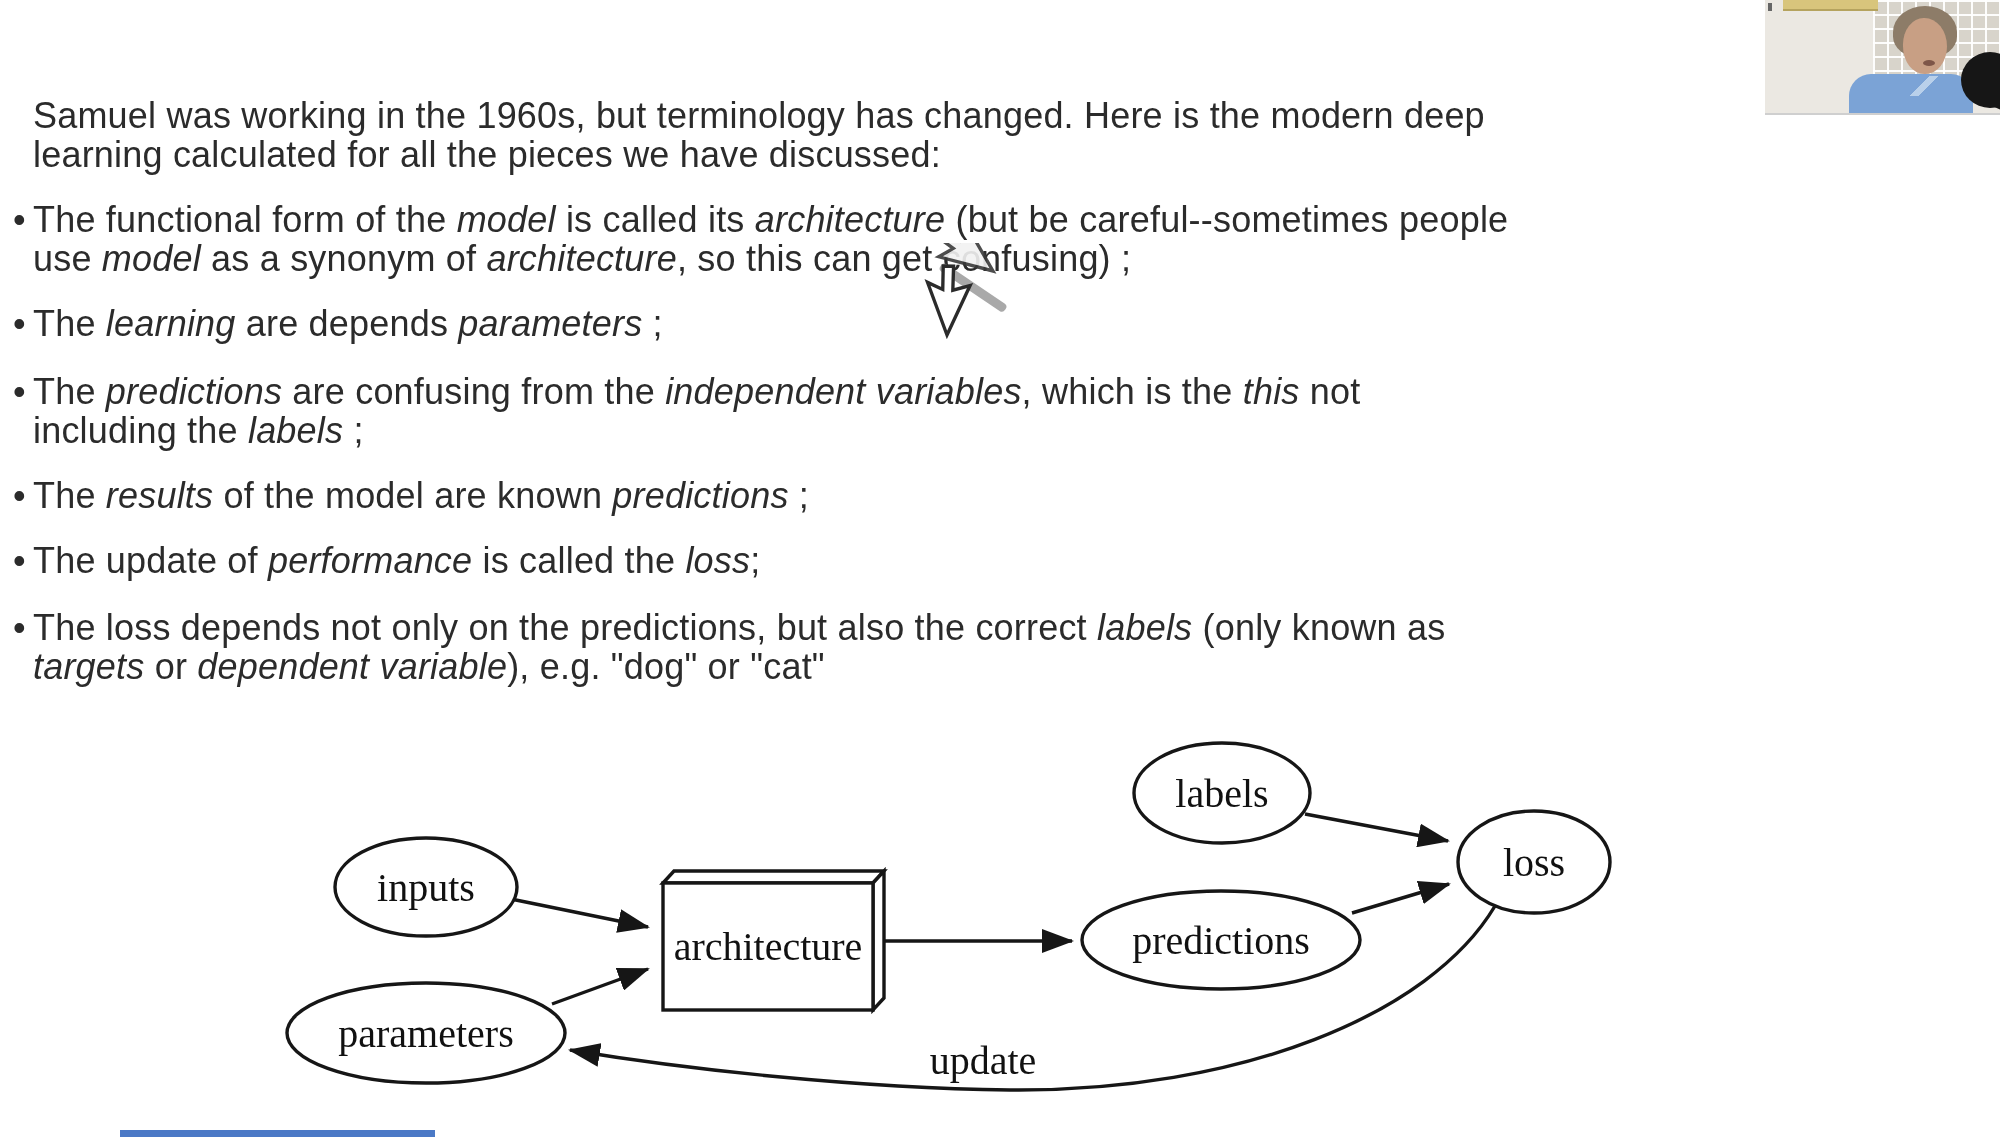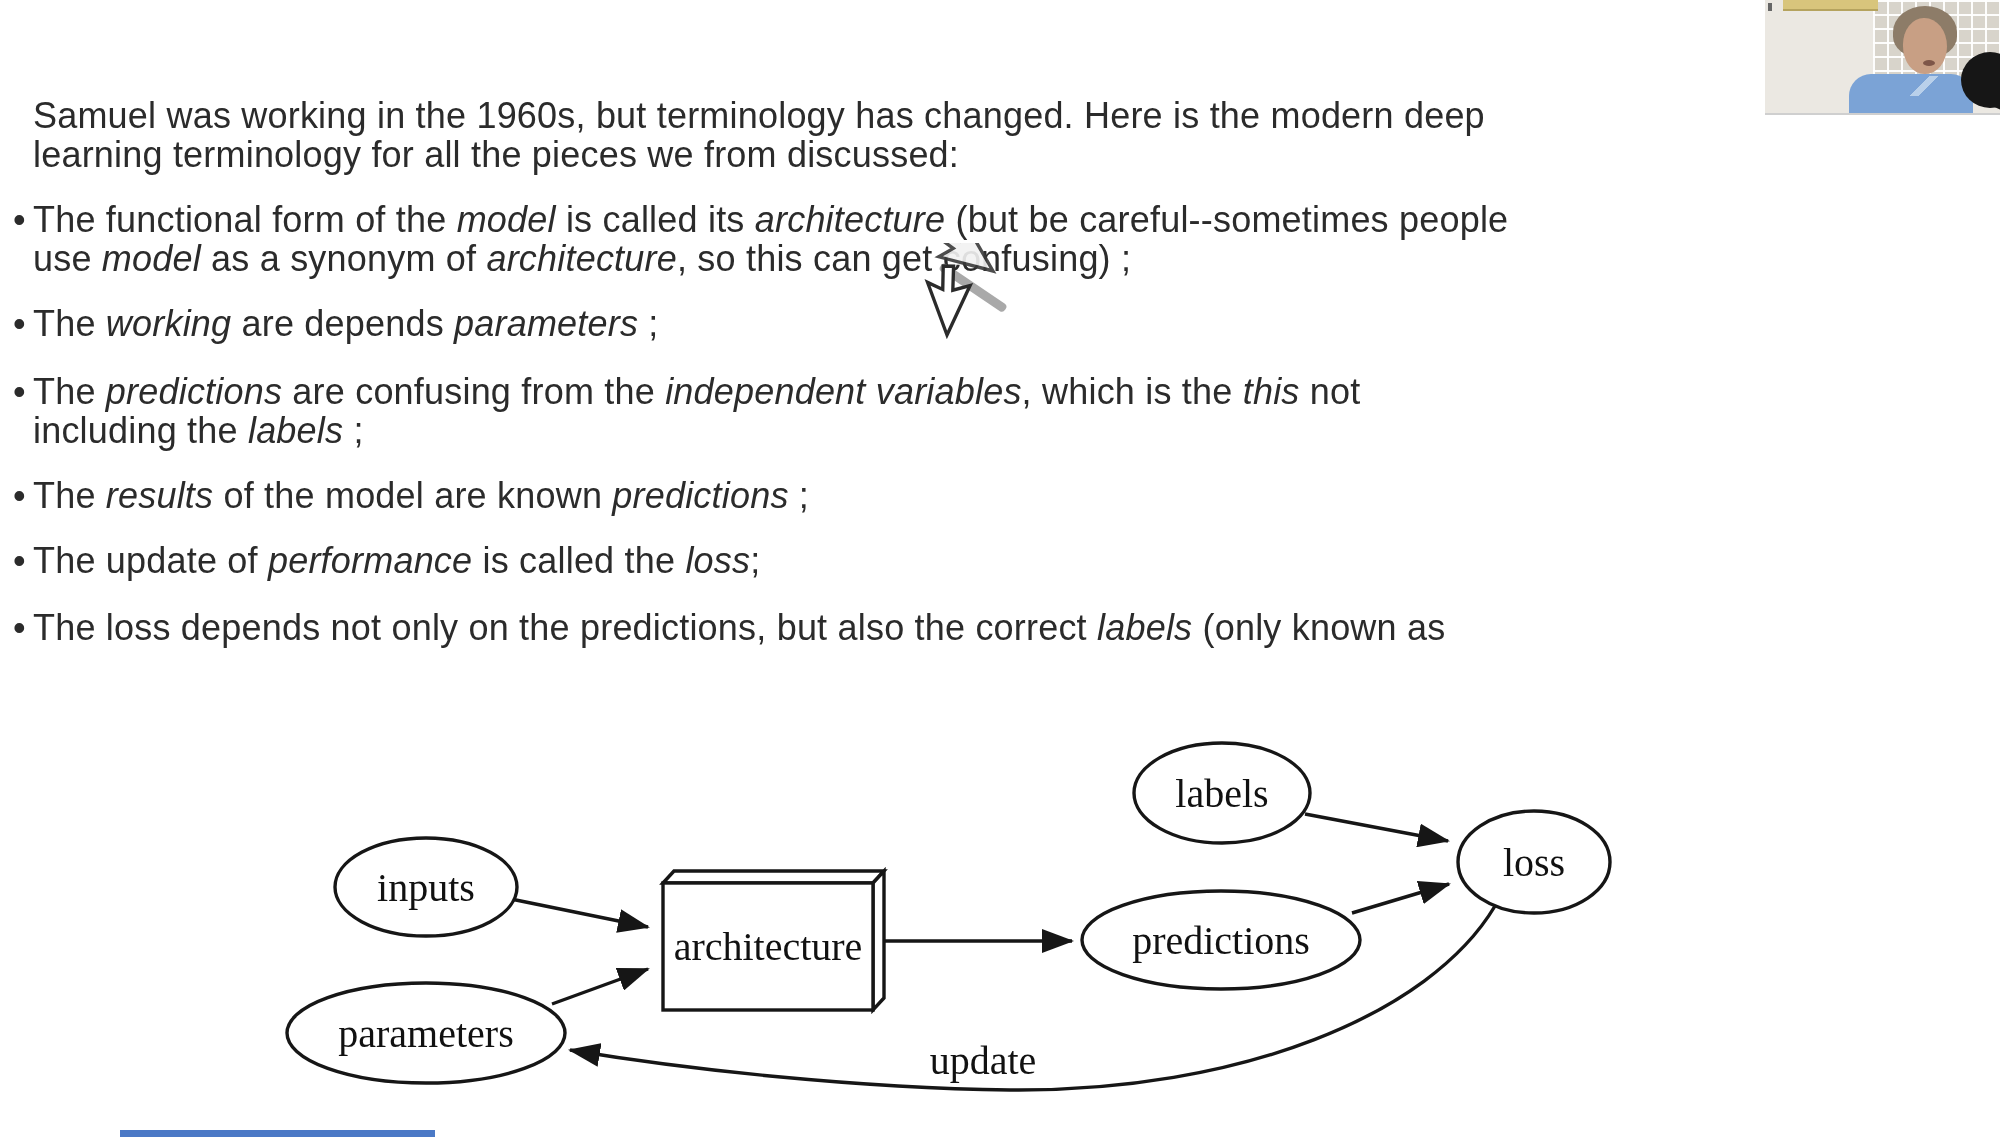--- a/index.html
+++ b/index.html
@@ -43,47 +43,48 @@
   .bottom-bar{position:absolute;left:120px;bottom:0;width:315px;height:7px;background:var(--accent,#4b79c6);}
 </style>
 </head>
 <body>
 
 <div class="canvas">
 
   <div class="slide-text">
       <div class="para p0 no-bullet">
         <span class="line"><span>Samuel was working in the 1960s, but terminology has changed. Here is the modern deep</span></span>
-        <span class="line"><span>learning terminology for all the pieces we from discussed:</span></span>
+        <span class="line"><span>learning calculated for all the pieces we have discussed:</span></span>
       </div>
       <div class="para p1">
         <span class="bullet">•</span>
         <span class="line"><span>The functional form of the </span><i>model</i><span> is called its </span><i>architecture</i><span> (but be careful--sometimes people</span></span>
         <span class="line"><span>use </span><i>model</i><span> as a synonym of </span><i>architecture</i><span>, so this can get confusing) ;</span></span>
       </div>
       <div class="para p2">
         <span class="bullet">•</span>
-        <span class="line"><span>The </span><i>working</i><span> are depends </span><i>parameters</i><span> ;</span></span>
+        <span class="line"><span>The </span><i>learning</i><span> are depends </span><i>parameters</i><span> ;</span></span>
       </div>
       <div class="para p3">
         <span class="bullet">•</span>
         <span class="line"><span>The </span><i>predictions</i><span> are confusing from the </span><i>independent variables</i><span>, which is the </span><i>this</i><span> not</span></span>
         <span class="line"><span>including the </span><i>labels</i><span> ;</span></span>
       </div>
       <div class="para p4">
         <span class="bullet">•</span>
         <span class="line"><span>The </span><i>results</i><span> of the model are known </span><i>predictions</i><span> ;</span></span>
       </div>
       <div class="para p5">
         <span class="bullet">•</span>
         <span class="line"><span>The update of </span><i>performance</i><span> is called the </span><i>loss</i><span>;</span></span>
       </div>
       <div class="para p6">
         <span class="bullet">•</span>
         <span class="line"><span>The loss depends not only on the predictions, but also the correct </span><i>labels</i><span> (only known as</span></span>
+        <span class="line"><i>targets</i><span> or </span><i>dependent variable</i><span>), e.g. "dog" or "cat"</span></span>
       </div>
     </div>
 
   <svg class="diagram" width="2000" height="1137" viewBox="0 0 2000 1137">
     <defs>
       <marker id="ah" markerUnits="userSpaceOnUse" markerWidth="34" markerHeight="24" refX="30" refY="12" orient="auto">
         <path d="M0,0 L32,12 L0,24 Z" fill="#161616"></path>
       </marker>
     </defs>
 

